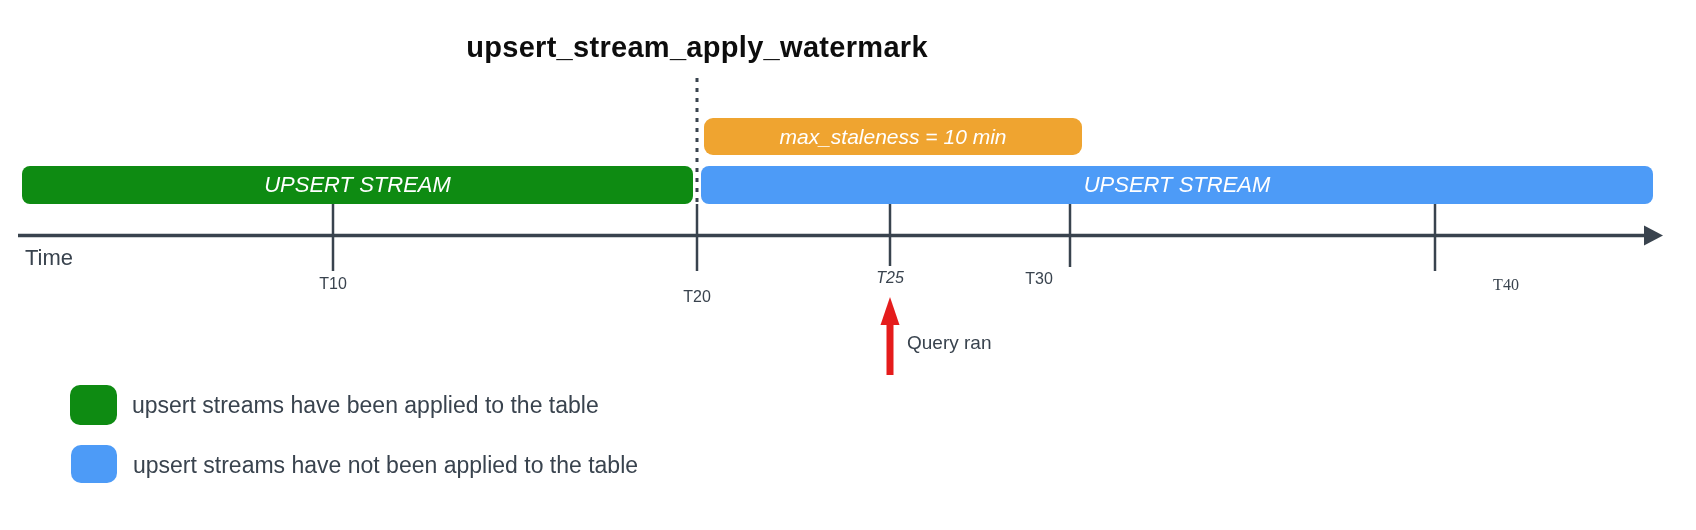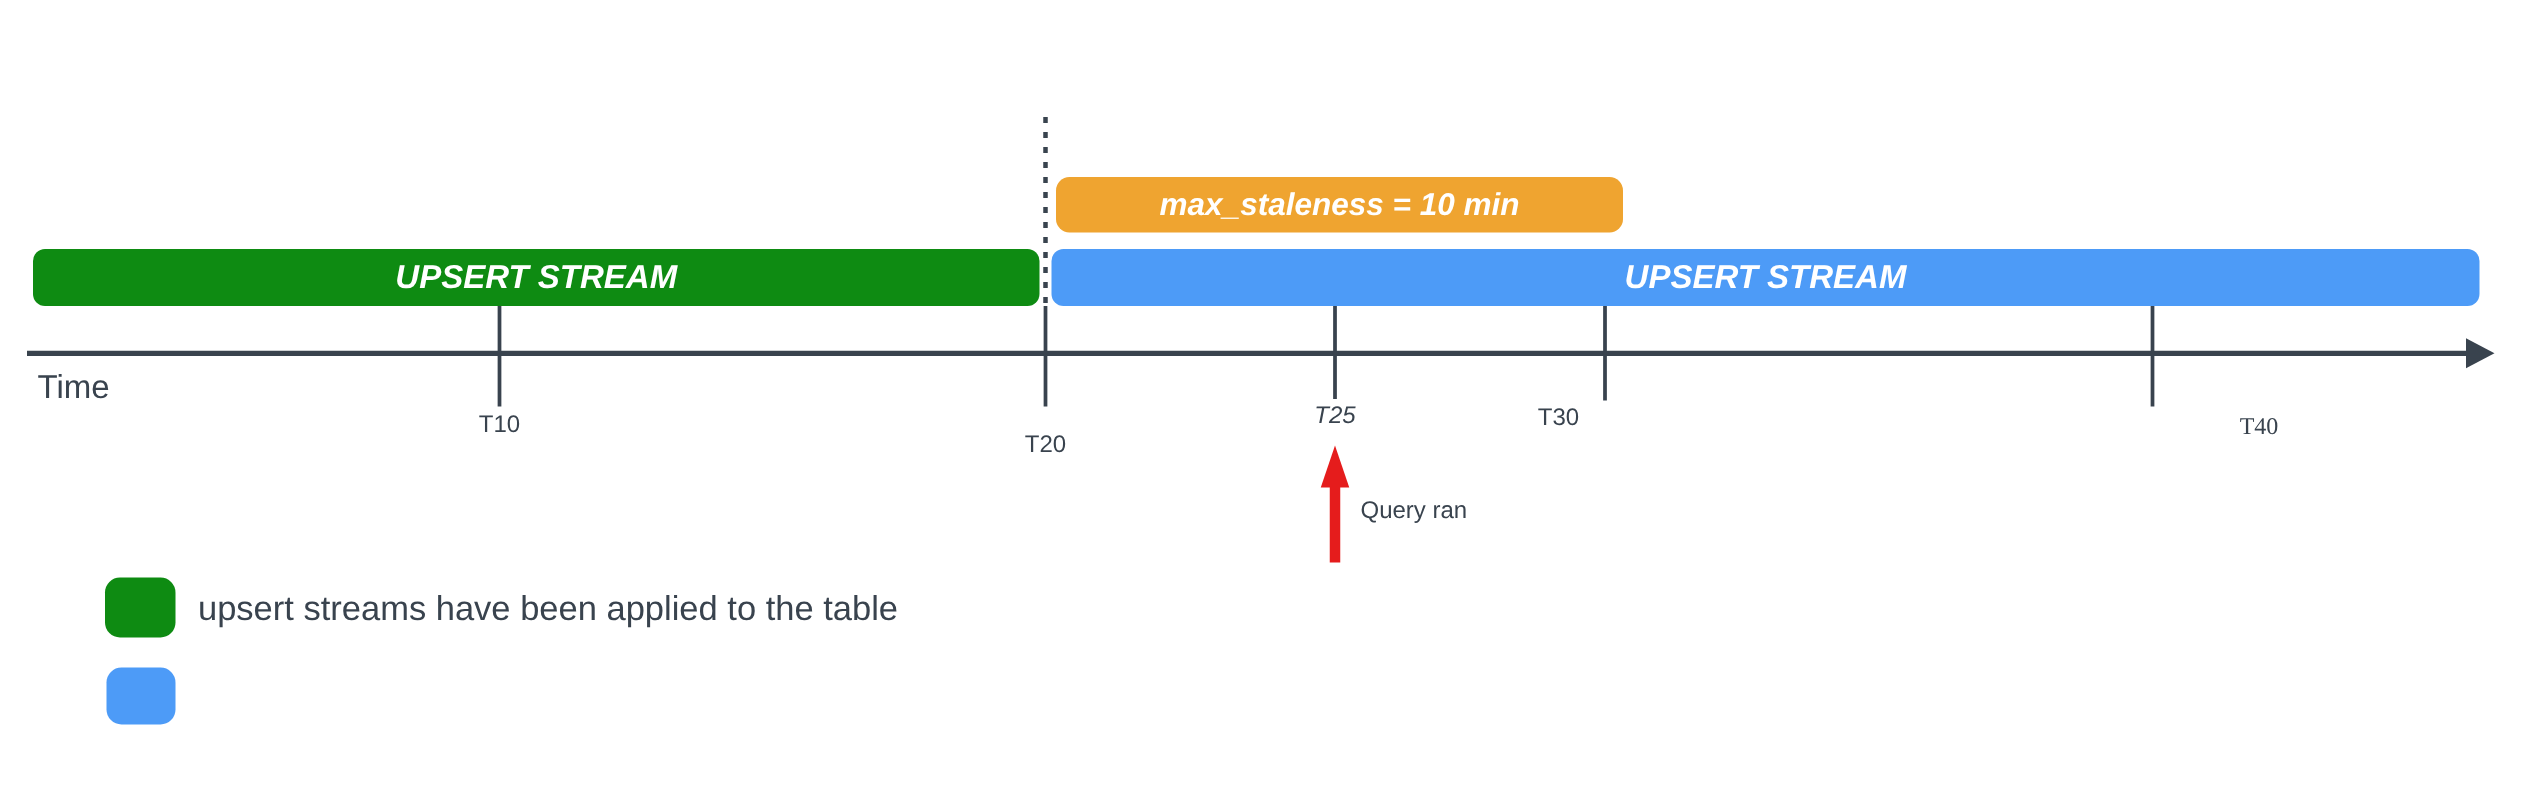--- a/index.html
+++ b/index.html
@@ -25,21 +25,21 @@
     position: absolute;
     left: 0; top: 0;
     width: 1696px; height: 530px;
   }
   .bar {
     position: absolute;
     display: flex;
     align-items: center;
     justify-content: center;
     color: #ffffff;
-    font-weight: bold;
+    font-weight: normal;
     font-style: italic;
     white-space: nowrap;
     text-align: center;
   }
   .bar.green  { left: 22px;  top: 166px; width: 671px; height: 38px; background: var(--green,  #0e8b12); border-radius: 8px;  font-size: 22px; }
   .bar.blue   { left: 701px; top: 166px; width: 952px; height: 38px; background: var(--blue,   #4d9bf7); border-radius: 8px;  font-size: 22px; }
   .bar.orange { left: 704px; top: 118px; width: 378px; height: 37px; background: var(--orange, #efa430); border-radius: 9px;  font-size: 21px; }
   .ink-text { color: var(--ink, #39434e); }
   .time-label {
     position: absolute;
@@ -53,41 +53,42 @@
     font-size: 16px;
   }
   .tick-label.t10 { left: 293px;  top: 275px; }
   .tick-label.t20 { left: 657px;  top: 288px; }
   .tick-label.t25 { left: 850px;  top: 269px; font-style: italic; }
   .tick-label.t30 { left: 999px; top: 270px; }
   .tick-label.t40 { left: 1466px; top: 276px; font-family: Liberation Serif, serif; }
   .query-ran-label {
     position: absolute;
     left: 907px; top: 332px;
-    font-size: 16px;
+    font-size: 19px;
   }
   .legend-swatch {
     position: absolute;
     border-radius: 10px;
   }
   .legend-swatch.green { left: 70px; top: 385px; width: 47px; height: 40px; background: var(--green, #0e8b12); }
   .legend-swatch.blue  { left: 71px; top: 445px; width: 46px; height: 38px; background: var(--blue,  #4d9bf7); }
   .legend-label {
     position: absolute;
     font-size: 23px;
     white-space: nowrap;
   }
   .legend-label.row1 { left: 132px; top: 392px; }
   .legend-label.row2 { left: 133px; top: 452px; }
 </style>
 </head>
 <body>
 
 <div class="canvas">
 
+  <div class="title">upsert_stream_apply_watermark</div>
 
   <svg class="overlay" viewBox="0 0 1696 530" xmlns="http://www.w3.org/2000/svg">
 
     <line x1="697" y1="78" x2="697" y2="206" stroke="#39434e" stroke-width="3" stroke-dasharray="4 6"></line>
 
     <line x1="18" y1="235.5" x2="1646" y2="235.5" stroke="#39434e" stroke-width="3.5"></line>
     <polygon points="1644,225.5 1663,235.5 1644,245.5" fill="#39434e"></polygon>
 
     <line x1="333" y1="204" x2="333" y2="271" stroke="#39434e" stroke-width="2.5"></line>
     <line x1="697" y1="204" x2="697" y2="271" stroke="#39434e" stroke-width="2.5"></line>
@@ -116,14 +117,15 @@
   <div class="tick-label t20 ink-text">T20</div>
   <div class="tick-label t25 ink-text">T25</div>
   <div class="tick-label t30 ink-text">T30</div>
   <div class="tick-label t40 ink-text">T40</div>
 
   <div class="query-ran-label ink-text">Query ran</div>
 
   <div class="legend-swatch green"></div>
   <div class="legend-label row1 ink-text">upsert streams have been applied to the table</div>
   <div class="legend-swatch blue"></div>
+  <div class="legend-label row2 ink-text">upsert streams have not been applied to the table</div>
 
 </div>
 
 </body></html>

